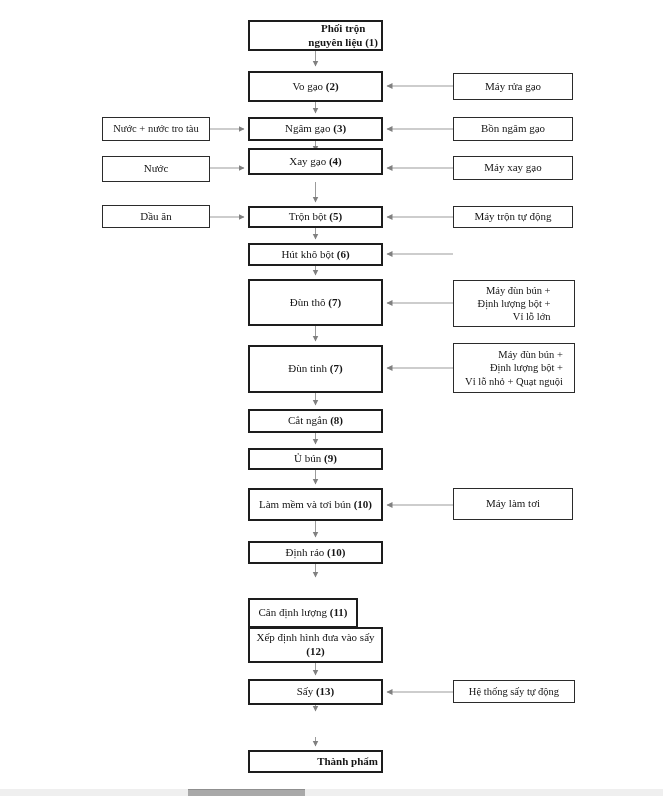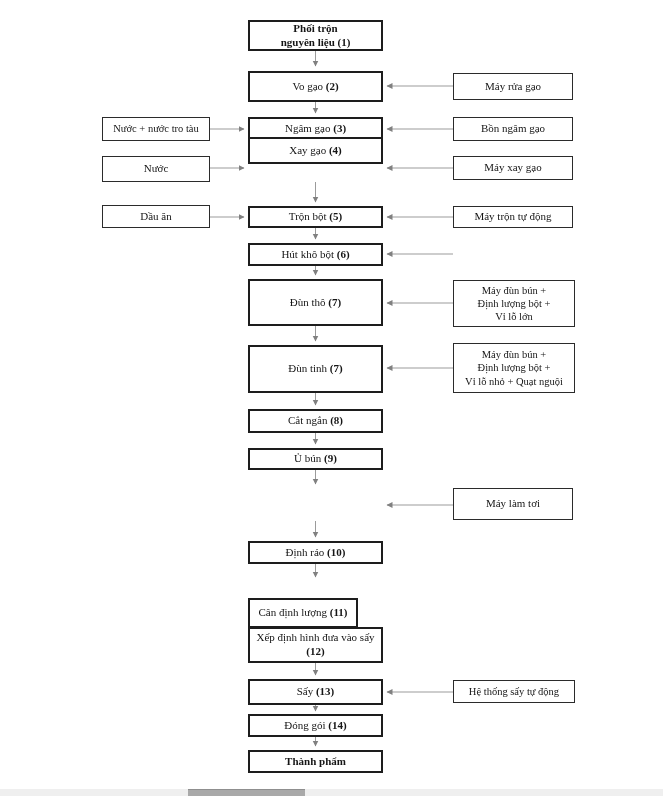--- a/index.html
+++ b/index.html
@@ -18,22 +18,22 @@
     border:1.5px solid #2b2b2b;
     display:flex;
     align-items:center;
     justify-content:center;
     text-align:center;
     font-size:11px;
     line-height:1.25;
     padding:1px 3px;
   }
   .mid{border:2px solid #1d1d1d;}
-  .bold{font-weight:bold;}
-  .small{font-size:10.5px;}
+  .bold{font-weight:bold;justify-content:flex-end;}
+  .small{font-size:10.5px;text-align:right;}
   .lbl{white-space:pre-line;}
   b.num{font-weight:bold;}
   .num-block b.num{display:block;}
   svg.wires{position:absolute;left:0;top:0;pointer-events:none;}
   #scroll-track{
     position:absolute;left:0;top:789px;width:663px;height:7px;
     background:#efefef;
   }
   #scroll-thumb{
     position:absolute;left:188px;top:0;width:117px;height:7px;
@@ -87,55 +87,55 @@
   <div class="box mid bold" style="left:248px;top:20px;width:135px;height:31px">
       <span class="lbl"><span>Phối trộn
 nguyên liệu</span> <b class="num">(1)</b></span>
     </div>
   <div class="box mid" style="left:248px;top:71px;width:135px;height:31px">
       <span class="lbl"><span>Vo gạo</span> <b class="num">(2)</b></span>
     </div>
   <div class="box mid" style="left:248px;top:117px;width:135px;height:24px">
       <span class="lbl"><span>Ngâm gạo</span> <b class="num">(3)</b></span>
     </div>
-  <div class="box mid" style="left:248px;top:137px;width:135px;height:27px">
+  <div class="box mid" style="left:248px;top:148px;width:135px;height:27px">
       <span class="lbl"><span>Xay gạo</span> <b class="num">(4)</b></span>
     </div>
   <div class="box mid" style="left:248px;top:206px;width:135px;height:22px">
       <span class="lbl"><span>Trộn bột</span> <b class="num">(5)</b></span>
     </div>
   <div class="box mid" style="left:248px;top:243px;width:135px;height:23px">
       <span class="lbl"><span>Hút khô bột</span> <b class="num">(6)</b></span>
     </div>
   <div class="box mid" style="left:248px;top:279px;width:135px;height:47px">
       <span class="lbl"><span>Đùn thô</span> <b class="num">(7)</b></span>
     </div>
   <div class="box mid" style="left:248px;top:345px;width:135px;height:48px">
       <span class="lbl"><span>Đùn tinh</span> <b class="num">(7)</b></span>
     </div>
   <div class="box mid" style="left:248px;top:409px;width:135px;height:24px">
       <span class="lbl"><span>Cắt ngắn</span> <b class="num">(8)</b></span>
     </div>
   <div class="box mid" style="left:248px;top:448px;width:135px;height:22px">
       <span class="lbl"><span>Ủ bún</span> <b class="num">(9)</b></span>
     </div>
+  <div class="box mid" style="left:248px;top:488px;width:135px;height:33px">
+      <span class="lbl"><span>Làm mềm và tơi bún</span> <b class="num">(10)</b></span>
+    </div>
   <div class="box mid" style="left:248px;top:541px;width:135px;height:23px">
       <span class="lbl"><span>Định ráo</span> <b class="num">(10)</b></span>
     </div>
   <div class="box mid" style="left:248px;top:598px;width:110px;height:30px">
       <span class="lbl"><span>Cân định lượng</span> <b class="num">(11)</b></span>
     </div>
   <div class="box mid num-block" style="left:248px;top:627px;width:135px;height:36px">
       <span class="lbl"><span>Xếp định hình đưa vào sấy</span> <b class="num">(12)</b></span>
     </div>
   <div class="box mid" style="left:248px;top:679px;width:135px;height:26px">
       <span class="lbl"><span>Sấy</span> <b class="num">(13)</b></span>
-    </div>
-  <div class="box mid" style="left:248px;top:714px;width:135px;height:23px">
-      <span class="lbl"><span>Đóng gói</span> <b class="num">(14)</b></span>
     </div>
   <div class="box mid bold" style="left:248px;top:750px;width:135px;height:23px">
       <span class="lbl"><span>Thành phẩm</span> <b class="num"></b></span>
     </div>
 
   <div class="box small" style="left:102px;top:117px;width:108px;height:24px">
       <span class="lbl">Nước + nước tro tàu</span>
     </div>
   <div class="box" style="left:102px;top:156px;width:108px;height:26px">
       <span class="lbl">Nước</span>

